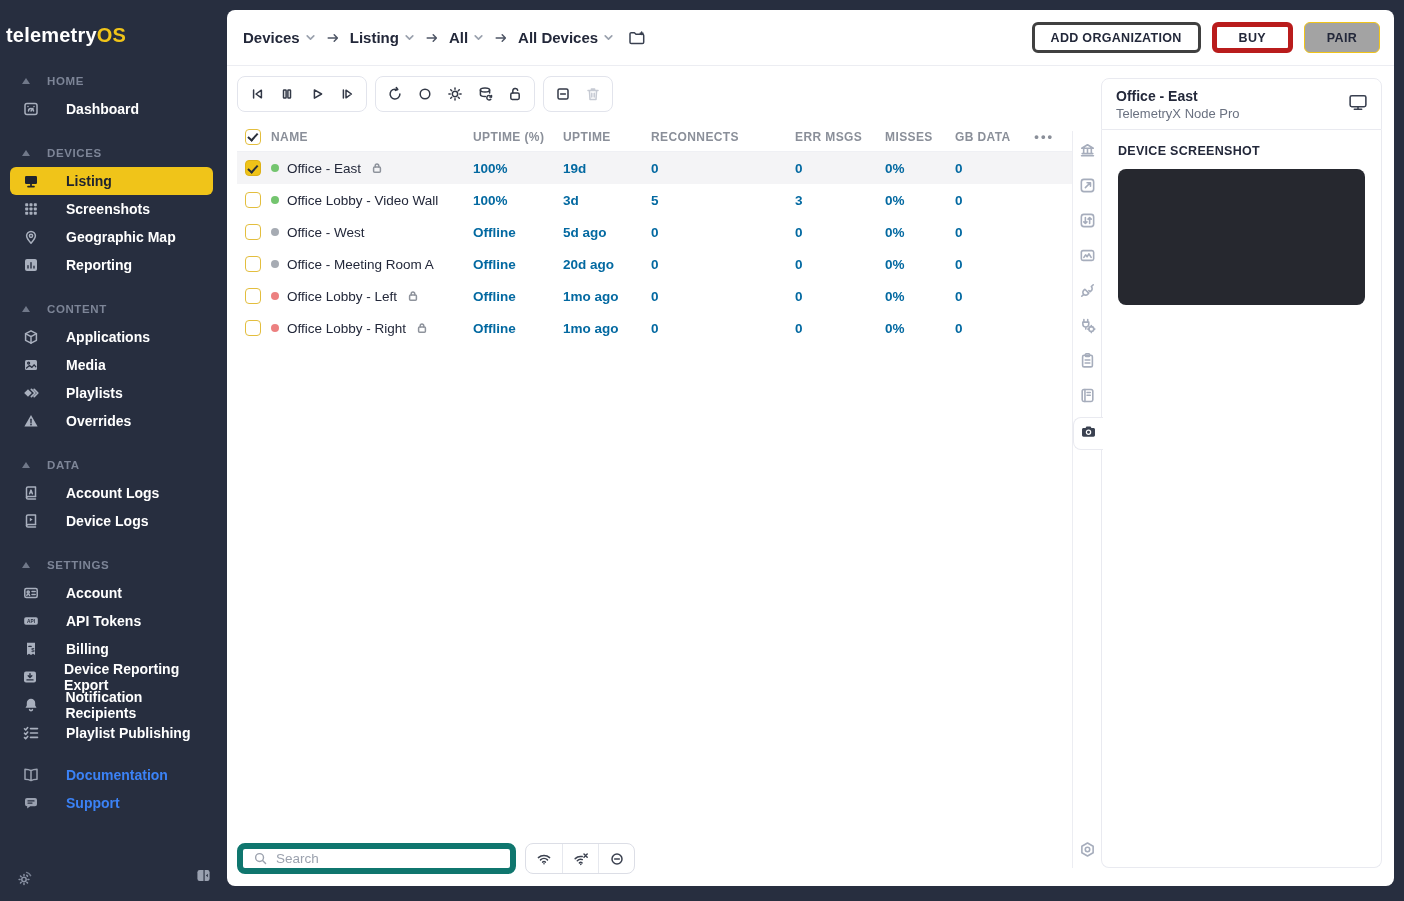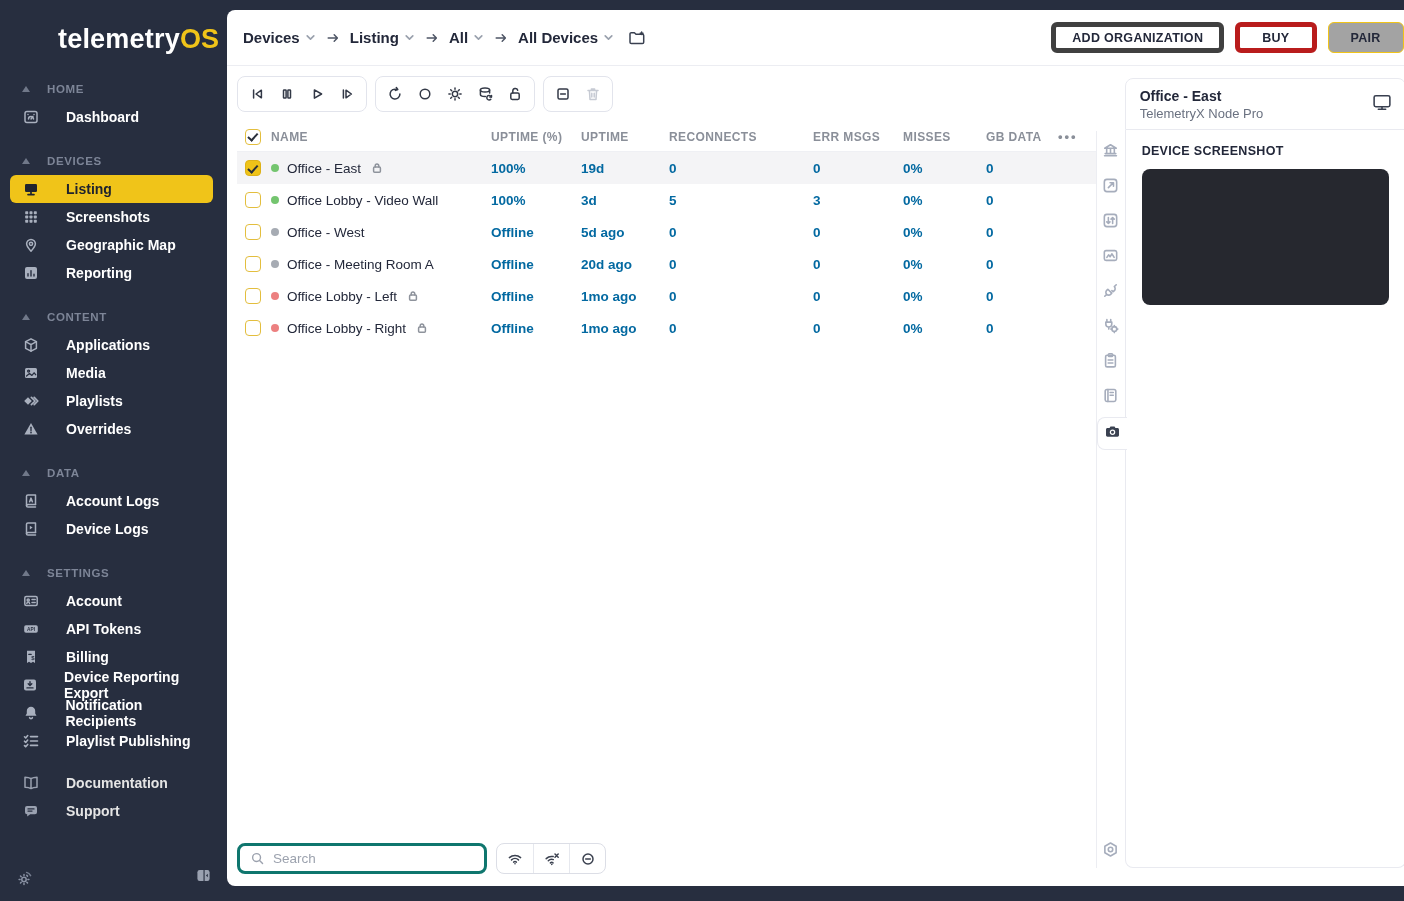--- a/index.html
+++ b/index.html
@@ -5,90 +5,90 @@
   * { margin:0; padding:0; box-sizing:border-box; }
   html,body { width:1404px; height:901px; overflow:hidden; }
   body {
     font-family:"Liberation Sans","DejaVu Sans",sans-serif;
     background:#272E3F; display:flex; color:#23283A;
   }
   svg.ic { fill:none; stroke:currentColor; stroke-width:1.5; stroke-linecap:round; stroke-linejoin:round; display:block; }
 
   
   .sidebar { width:225px; flex:0 0 225px; display:flex; flex-direction:column; padding-top:18px; position:relative; }
-  .logo { padding:6px 0 10px 18px; font-size:27px; font-weight:700; letter-spacing:0.2px; color:#fff;margin-left:40px; }
+  .logo { padding:6px 0 10px 6px; font-size:20px; font-weight:700; letter-spacing:0.2px; color:#fff; }
   .logo .accent { color:#F0C419; }
   .side-scroll { flex:1; overflow:hidden; padding-top:4px; }
   .side-section { margin-top:16px; }
   .side-section.first { margin-top:6px; }
   .section-head { display:flex; align-items:center; height:28px; padding-left:22px; gap:17px; cursor:pointer; }
   .tri-up { width:0; height:0; border-left:4.5px solid transparent; border-right:4.5px solid transparent; border-bottom:6px solid #707889; }
   .section-label { font-size:11.5px; font-weight:700; letter-spacing:0.6px; color:#7D8597; }
   .side-item { display:flex; align-items:center; height:28px; margin:0 12px 0 10px; padding-left:10px; gap:24px; border-radius:6px; color:#fff; cursor:pointer; }
   .side-item .s-ic { width:22px; display:flex; justify-content:center; color:#A9B0BE; }
   .side-item .s-label { font-size:14px; font-weight:600; }
   .side-item.active { background:#F0C419; color:#20242E; }
   .side-item.active .s-ic { color:#20242E; }
   .side-footer-group { margin-top:14px; }
-  .side-item.muted { color:#e5e5e5; }
+  .side-item.muted { color:#3b82f6; }
   .side-item.muted .s-ic { color:#9AA1B0; }
   .side-bottom { display:flex; justify-content:space-between; align-items:center; padding:10px 14px 14px 16px; color:#8A92A4; }
 
   
   .main-wrap { flex:1; padding:10px 10px 15px 2px; display:flex; }
   .card { background:#fff; border-radius:8px; flex:1; display:flex; flex-direction:column; overflow:hidden; }
 
   
   .card-header { height:56px; border-bottom:1px solid #ECEDF2; display:flex; align-items:center; padding:0 14px 0 16px; flex:0 0 56px; }
   .crumbs { display:flex; align-items:center; gap:10px; flex:1; }
   .crumb { display:flex; align-items:center; gap:5px; cursor:pointer; }
   .crumb-label { font-size:15px; font-weight:700; color:#23283A; }
   .chev { color:#9AA1AD; }
   .arrow { color:#4E5565; }
   .folder-btn { margin-left:4px; color:#394050; cursor:pointer; display:flex; }
   .hdr-actions { display:flex; gap:11px; }
   .btn { height:31px; border-radius:6px; font-size:12.5px; font-weight:700; letter-spacing:0.3px; padding:0 16px; display:flex; align-items:center; cursor:pointer; background:#fff; color:#23283A; }
-  .btn.outline { border:5px solid #404040; }
+  .btn.outline { border:3px solid #404040; }
   .btn.outline-accent { border:5px solid #b91c1c; padding:0 22px; }
   .btn.accent { background:#a3a3a3; border:1px solid #F0C419; padding:0 22px; }
 
   
   .body-row { flex:1; display:flex; min-height:0; }
   .left-col { flex:1; display:flex; flex-direction:column; padding:8px 0 0 10px; min-width:0; }
 
   
   .toolbar { display:flex; gap:8px; margin:2px 0 10px 0; }
   .tgroup { display:flex; align-items:center; border:1px solid #E2E4EC; border-radius:8px; padding:3px 5px; gap:2px; background:#fff; }
   .tbtn { width:28px; height:28px; display:flex; align-items:center; justify-content:center; border-radius:6px; color:#333947; cursor:pointer; }
   .tbtn.disabled { color:#C6CAD3; cursor:default; }
 
   
   .table { display:flex; flex-direction:column; }
   .trow { display:flex; align-items:center; height:32px; padding-right:4px; }
   .thead { height:30px; border-bottom:1px solid #EFF0F4; }
   .th { font-size:12px; font-weight:700; letter-spacing:0.4px; color:#8A8F99; }
   .trow.selected { background:#F4F4F6; }
   .col-cb { width:34px; display:flex; align-items:center; padding-left:8px; }
-  .col-name { width:220px; display:flex; align-items:center; gap:8px; }
+  .col-name { width:202px; display:flex; align-items:center; gap:8px; }
   .col-upct { width:90px; } .col-uptime { width:88px; } .col-recon { width:144px; }
-  .col-err { width:90px; } .col-miss { width:83px; } .col-gb { width:72px; }
+  .col-err { width:90px; } .col-miss { width:70px; } .col-gb { width:72px; }
   .col-more { flex:1; display:flex; justify-content:flex-end; padding-right:14px; }
   .cell { font-size:13.5px; color:#0369a1;font-weight:bold; }
   .cb { width:16px; height:16px; border:1.6px solid #E3BE3E; border-radius:4px; background:#fff; position:relative; cursor:pointer; flex:0 0 16px; }
   .cb.checked { background:#EFC319; border-color:#DDB117; }
   .cb.checked::after, .cb.checked-outline::after { content:''; position:absolute; left:4.4px; top:1.6px; width:4px; height:7.5px; border:solid #2A2F3A; border-width:0 2px 2px 0; transform:rotate(42deg); }
   .dot { width:8px; height:8px; border-radius:50%; flex:0 0 8px; }
   .dot-green { background:#74C56F; } .dot-gray { background:#A6ABB3; } .dot-red { background:#EC8080; }
   .name-txt { font-size:13.5px; font-weight:500; white-space:nowrap; }
   .lock { color:#8E939C; display:flex; margin-left:2px; }
   .dots3 { color:#8A8F99; font-size:13px; letter-spacing:2px; font-weight:700; cursor:pointer; }
 
   
   .left-footer { margin-top:auto; display:flex; gap:9px; padding:8px 0 12px 0; align-items:center; }
-  .search-box { width:250px; height:31px; border:3px solid #0f766e; border-radius:8px; display:flex; align-items:center; padding:0 10px; gap:8px; color:#9CA2AE; }
+  .search-box { width:279px; height:31px; border:6px solid #0f766e; border-radius:8px; display:flex; align-items:center; padding:0 10px; gap:8px; color:#9CA2AE; }
   .search-box input { border:none; outline:none; font-size:13.5px; width:100%; font-family:inherit; color:#23283A; background:transparent; }
   .search-box input::placeholder { color:#9CA2AE; }
   .fgroup { display:flex; border:1px solid #DCDEE6; border-radius:8px; overflow:hidden; background:#fff; }
   .fbtn { width:36px; height:29px; display:flex; align-items:center; justify-content:center; color:#3C4250; cursor:pointer; }
   .fbtn + .fbtn { border-left:1px solid #E6E8EE; }
 
   
   .rail { width:29px; flex:0 0 29px; border-left:1px solid #ECEDF2; margin-top:65px; margin-bottom:18px; display:flex; flex-direction:column; align-items:center; padding-top:6px; position:relative; z-index:2; }
   .rail-btn { width:26px; height:26px; display:flex; align-items:center; justify-content:center; color:#A6ADBC; cursor:pointer; margin-bottom:9px; }
   .rail-tab-active { width:30px; margin-right:-2px; height:33px; background:#fff; border:1px solid #E9EAF0; border-right:none; border-radius:8px 0 0 8px; display:flex; align-items:center; justify-content:center; cursor:pointer; align-self:flex-end; }

